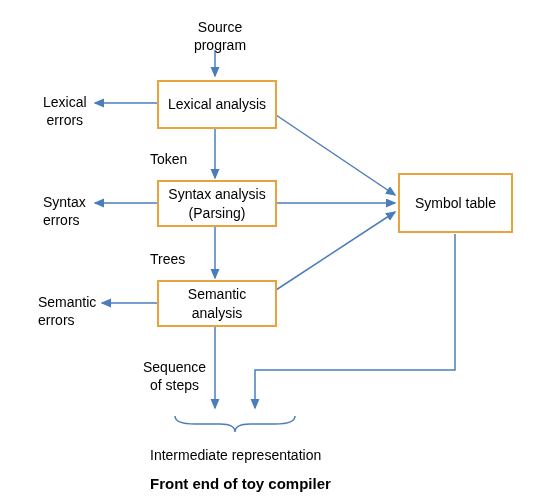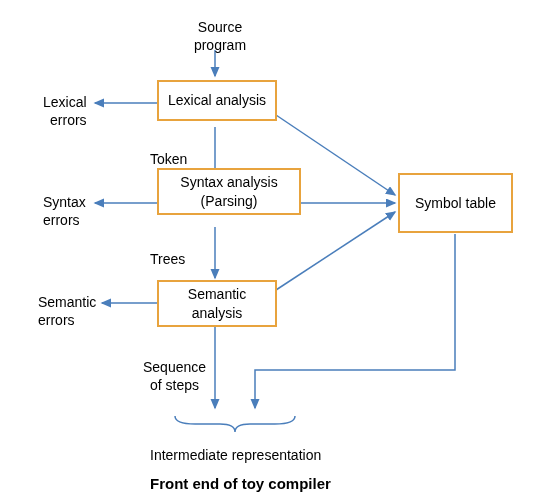--- a/index.html
+++ b/index.html
@@ -92,48 +92,48 @@
   <path class="arrow" d="M 455 234 L 455 370 L 255 370 L 255 408" marker-end="url(#arrowhead)"></path>
 
   <path class="brace" d="M 175 416 Q 175 424 195 424 L 220 424 Q 235 424 235 432 Q 235 424 250 424 L 275 424 Q 295 424 295 416"></path>
 </svg>
 
 <div class="label" style="left:180px; top:10px; width:80px;">
   <span>Source</span><br>
   <span>program</span>
 </div>
 
-<div class="box" style="left:157px; top:80px; width:120px; height:41px;">
+<div class="box" style="left:157px; top:80px; width:120px; height:49px;">
   <span>Lexical analysis</span>
 </div>
 
 <div class="label" style="left:150px; top:142px;">
   <span>Token</span>
 </div>
 
-<div class="box" style="left:157px; top:168px; width:144px; height:47px;">
+<div class="box" style="left:157px; top:180px; width:120px; height:47px;">
   <span>Syntax analysis</span>
   <span>(Parsing)</span>
 </div>
 
 <div class="label" style="left:150px; top:242px;">
   <span>Trees</span>
 </div>
 
 <div class="box" style="left:157px; top:280px; width:120px; height:47px;">
   <span>Semantic</span>
   <span>analysis</span>
 </div>
 
 <div class="label" style="left:143px; top:350px;">
   <span>Sequence</span><br>
   <span>of steps</span>
 </div>
 
-<div class="label" style="left:43px; top:85px; text-align:right;">
+<div class="label" style="left:43px; top:85px; text-align:center;">
   <span>Lexical</span><br>
   <span>errors</span>
 </div>
 
 <div class="label" style="left:43px; top:185px; text-align:left;">
   <span>Syntax</span><br>
   <span>errors</span>
 </div>
 
 <div class="label" style="left:38px; top:285px; text-align:left;">

